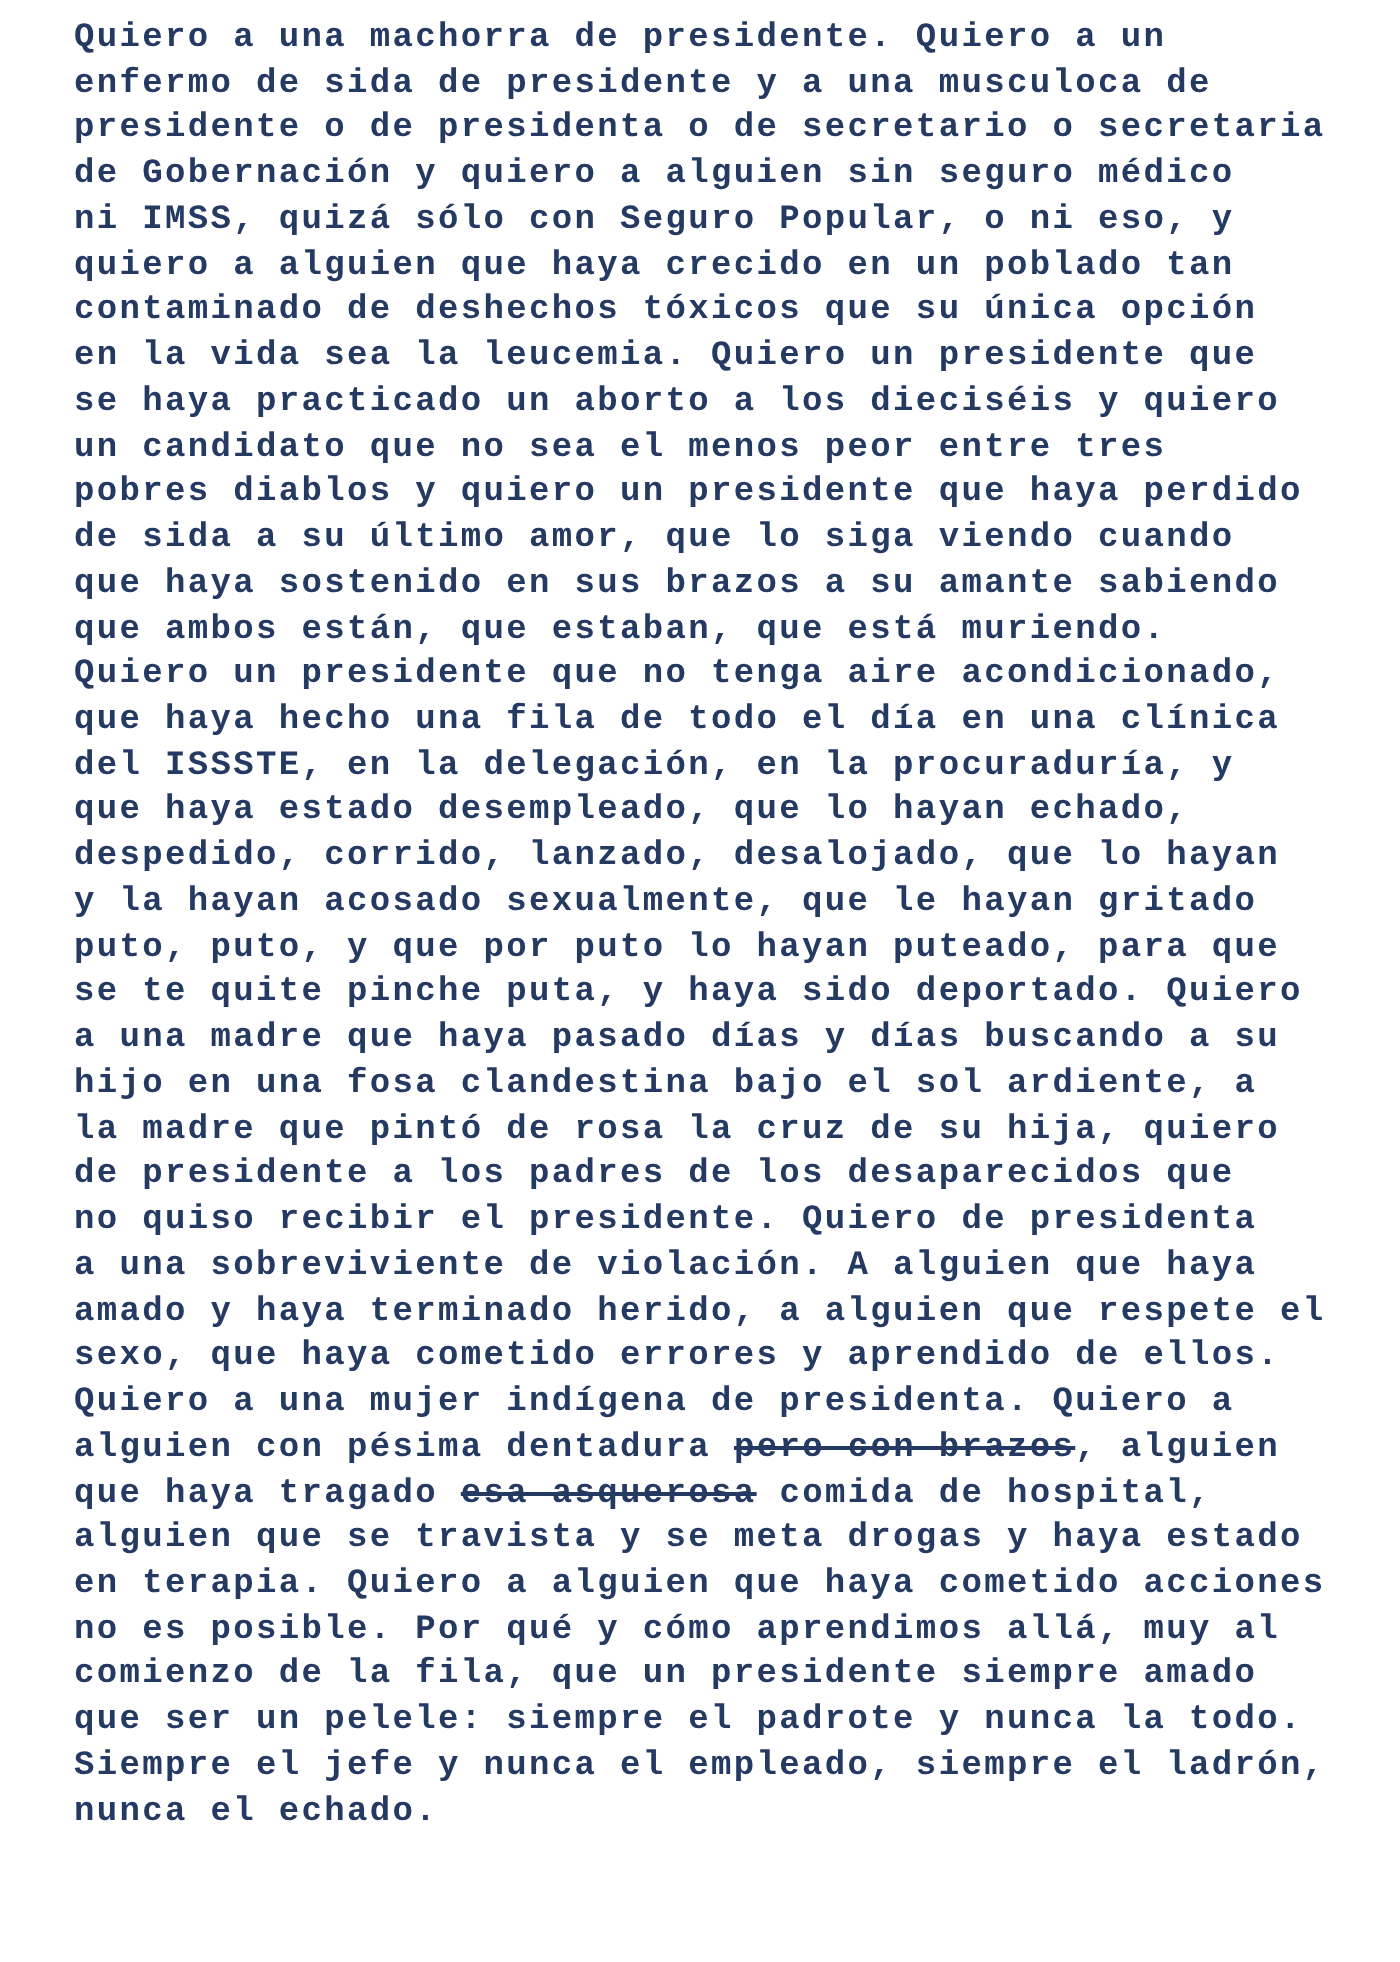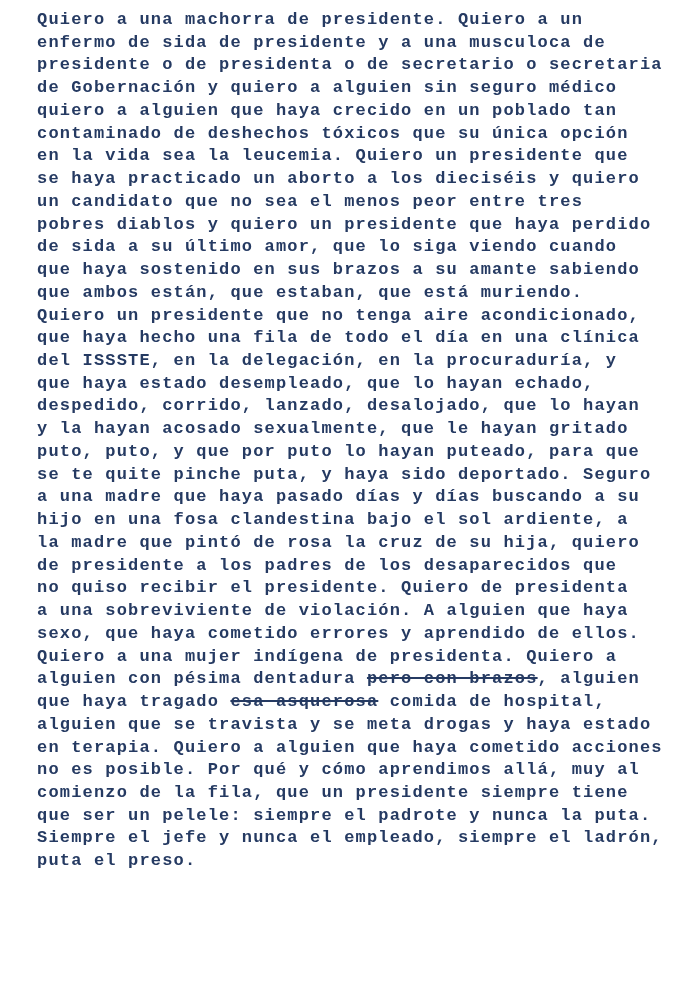--- a/index.html
+++ b/index.html
@@ -37,48 +37,50 @@
 </style>
 </head>
 <body style="--page-bg: #ffffff; --text-color: #253a62;">
 
 <div class="page">
   <div class="text-block">
       <div class="line">Quiero a una machorra de presidente. Quiero a un</div>
       <div class="line">enfermo de sida de presidente y a una musculoca de</div>
       <div class="line">presidente o de presidenta o de secretario o secretaria</div>
       <div class="line">de Gobernación y quiero a alguien sin seguro médico</div>
+      <div class="line">ni IMSS, quizá sólo con Seguro Popular, o ni eso, y</div>
       <div class="line">quiero a alguien que haya crecido en un poblado tan</div>
       <div class="line">contaminado de deshechos tóxicos que su única opción</div>
       <div class="line">en la vida sea la leucemia. Quiero un presidente que</div>
       <div class="line">se haya practicado un aborto a los dieciséis y quiero</div>
       <div class="line">un candidato que no sea el menos peor entre tres</div>
       <div class="line">pobres diablos y quiero un presidente que haya perdido</div>
       <div class="line">de sida a su último amor, que lo siga viendo cuando</div>
       <div class="line">que haya sostenido en sus brazos a su amante sabiendo</div>
       <div class="line">que ambos están, que estaban, que está muriendo.</div>
       <div class="line">Quiero un presidente que no tenga aire acondicionado,</div>
       <div class="line">que haya hecho una fila de todo el día en una clínica</div>
       <div class="line">del ISSSTE, en la delegación, en la procuraduría, y</div>
       <div class="line">que haya estado desempleado, que lo hayan echado,</div>
       <div class="line">despedido, corrido, lanzado, desalojado, que lo hayan</div>
       <div class="line">y la hayan acosado sexualmente, que le hayan gritado</div>
       <div class="line">puto, puto, y que por puto lo hayan puteado, para que</div>
-      <div class="line">se te quite pinche puta, y haya sido deportado. Seguro</div>
+      <div class="line">se te quite pinche puta, y haya sido deportado. Quiero</div>
       <div class="line">a una madre que haya pasado días y días buscando a su</div>
       <div class="line">hijo en una fosa clandestina bajo el sol ardiente, a</div>
       <div class="line">la madre que pintó de rosa la cruz de su hija, quiero</div>
       <div class="line">de presidente a los padres de los desaparecidos que</div>
       <div class="line">no quiso recibir el presidente. Quiero de presidenta</div>
       <div class="line">a una sobreviviente de violación. A alguien que haya</div>
+      <div class="line">amado y haya terminado herido, a alguien que respete el</div>
       <div class="line">sexo, que haya cometido errores y aprendido de ellos.</div>
       <div class="line">Quiero a una mujer indígena de presidenta. Quiero a</div>
       <div class="line">alguien con pésima dentadura <span class="strike">pero con brazos</span>, alguien</div>
       <div class="line">que haya tragado <span class="strike">esa asquerosa</span> comida de hospital,</div>
       <div class="line">alguien que se travista y se meta drogas y haya estado</div>
       <div class="line">en terapia. Quiero a alguien que haya cometido acciones</div>
       <div class="line">no es posible. Por qué y cómo aprendimos allá, muy al</div>
-      <div class="line">comienzo de la fila, que un presidente siempre tiene</div>
-      <div class="line">que ser un pelele: siempre el padrote y nunca la puta.</div>
+      <div class="line">comienzo de la fila, que un presidente siempre amado</div>
+      <div class="line">que ser un pelele: siempre el padrote y nunca la todo.</div>
       <div class="line">Siempre el jefe y nunca el empleado, siempre el ladrón,</div>
-      <div class="line">puta el preso.</div>
+      <div class="line">nunca el echado.</div>
     </div>
 </div>
 
 </body></html>

